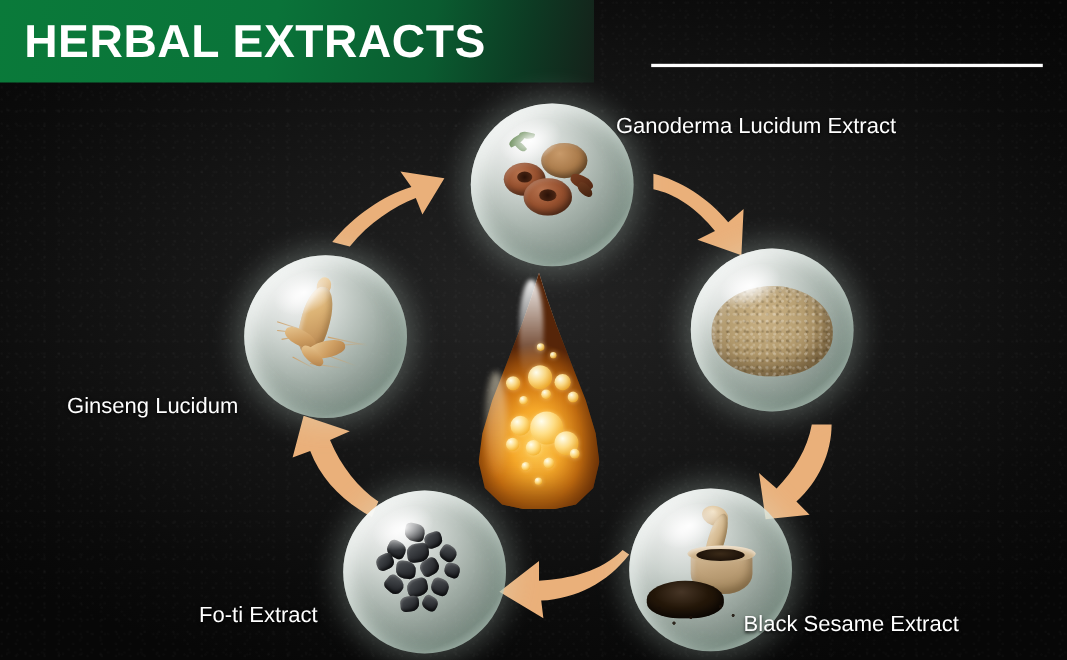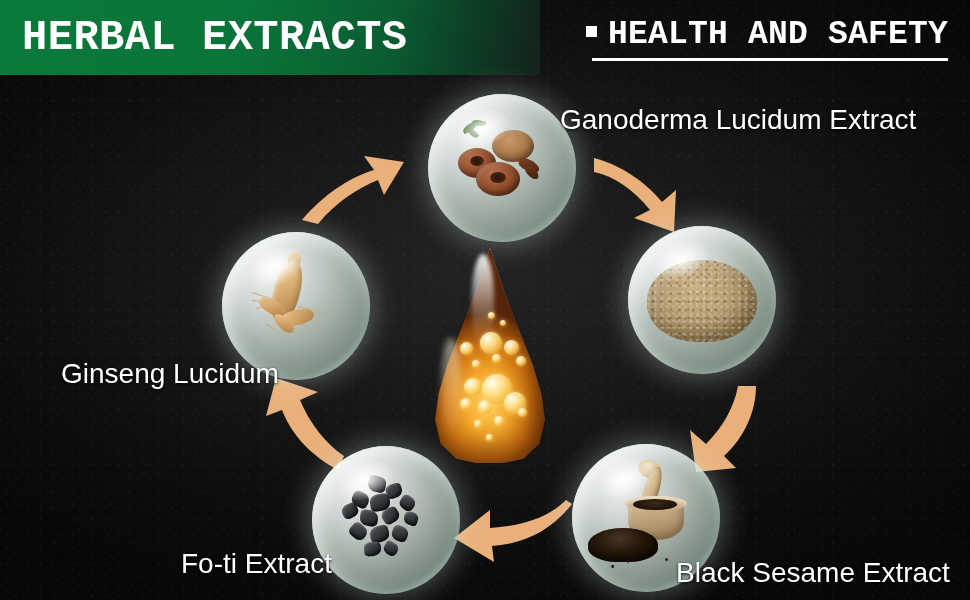--- a/index.html
+++ b/index.html
@@ -21,21 +21,21 @@
       radial-gradient(circle at 12% 22%, rgba(255,255,255,.022) 0 1px, transparent 1.4px),
       radial-gradient(circle at 37% 63%, rgba(255,255,255,.018) 0 1px, transparent 1.4px),
       radial-gradient(circle at 68% 18%, rgba(255,255,255,.02) 0 1px, transparent 1.4px),
       radial-gradient(circle at 83% 77%, rgba(255,255,255,.016) 0 1px, transparent 1.4px),
       radial-gradient(circle at 55% 90%, rgba(255,255,255,.015) 0 1px, transparent 1.4px);
     background-size:13px 11px, 17px 15px, 11px 14px, 19px 13px, 15px 17px;
     pointer-events:none;
   }
 
   
-  #header-bar { position:absolute; left:0; top:0; width:776px; height:76px;font-family:Liberation Mono, monospace; }
+  #header-bar { position:absolute; left:0; top:0; width:776px; height:76px; }
   #green-panel {
     position:absolute; left:0; top:0; width:540px; height:75px;
     background:linear-gradient(100deg,#0a7a3a 0%,#0a7339 46%,#0a5c30 72%,#0d3a23 88%,#15211a 100%);
   }
   #title-left {
     position:absolute; left:22px; top:14px;
     font-size:42px; font-weight:bold; color:#ffffff;
     letter-spacing:.5px; white-space:nowrap;
   }
   #header-right { position:absolute; left:586px; top:16px; white-space:nowrap; }
@@ -214,41 +214,38 @@
     position:absolute; border-radius:50%;
     background:radial-gradient(circle at 34% 30%, rgba(255,255,240,.98) 0%, rgba(255,225,140,.92) 40%, rgba(244,183,56,.8) 72%, rgba(205,134,22,.5) 100%);
     box-shadow:0 0 4px rgba(255,220,140,.6);
   }
 
   
   .arrow { position:absolute; }
 
   
   .label {
-    position:absolute; color:#ffffff; font-size:28px; white-space:nowrap;
+    position:absolute; color:#ffffff; font-size:20px; white-space:nowrap;
     text-shadow:0 1px 3px rgba(0,0,0,.9);
   }
   #label-ganoderma { left:560px; top:104px; }
   #label-saponin   { left:746px; top:353px; }
   #label-sesame    { left:676px; top:557px; }
   #label-foti      { left:181px; top:548px; }
   #label-ginseng   { left:61px;  top:358px; }
 </style>
 </head>
 <body>
 
 <div id="stage">
   <div id="noise"></div>
 
   <div id="header-bar">
     <div id="green-panel"></div>
     <div id="title-left">HERBAL EXTRACTS</div>
-    <div id="header-right">
-      <span id="bullet-square"></span><span id="title-right">HEALTH AND SAFETY</span>
-    </div>
     <div id="title-underline"></div>
   </div>
 
   <svg class="arrow" style="left:300px; top:140px;" width="110" height="85" viewBox="0 0 110 85">
     <path d="M2,80 C22,56 48,38 74,30 L64,16 L104,22 L84,55 L78,40 C58,48 36,62 18,84 Z" fill="#eab07a"></path>
   </svg>
 
   <svg class="arrow" style="left:592px; top:152px;" width="104" height="86" viewBox="0 0 104 86">
     <path d="M2,6 C26,12 52,28 70,50 L84,38 L82,80 L42,66 L58,58 C42,38 22,24 2,20 Z" fill="#eab07a"></path>
   </svg>

